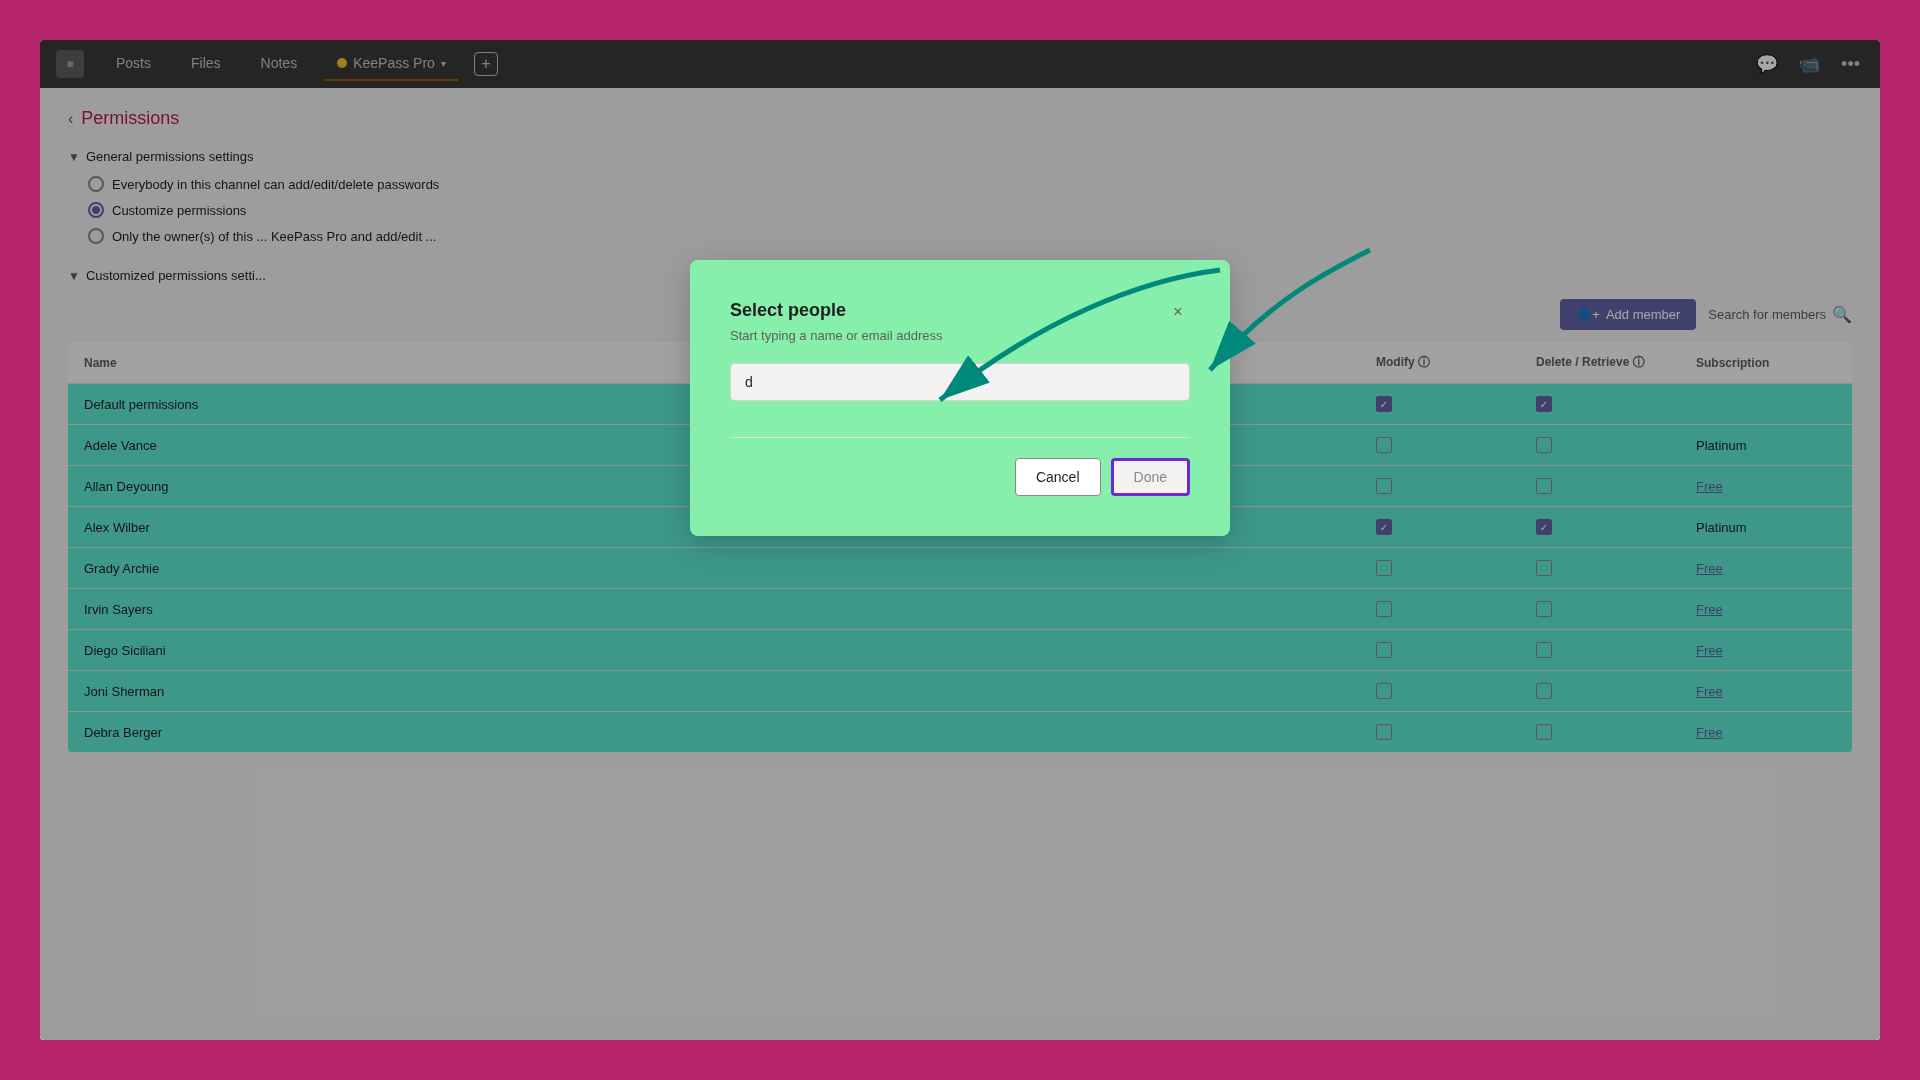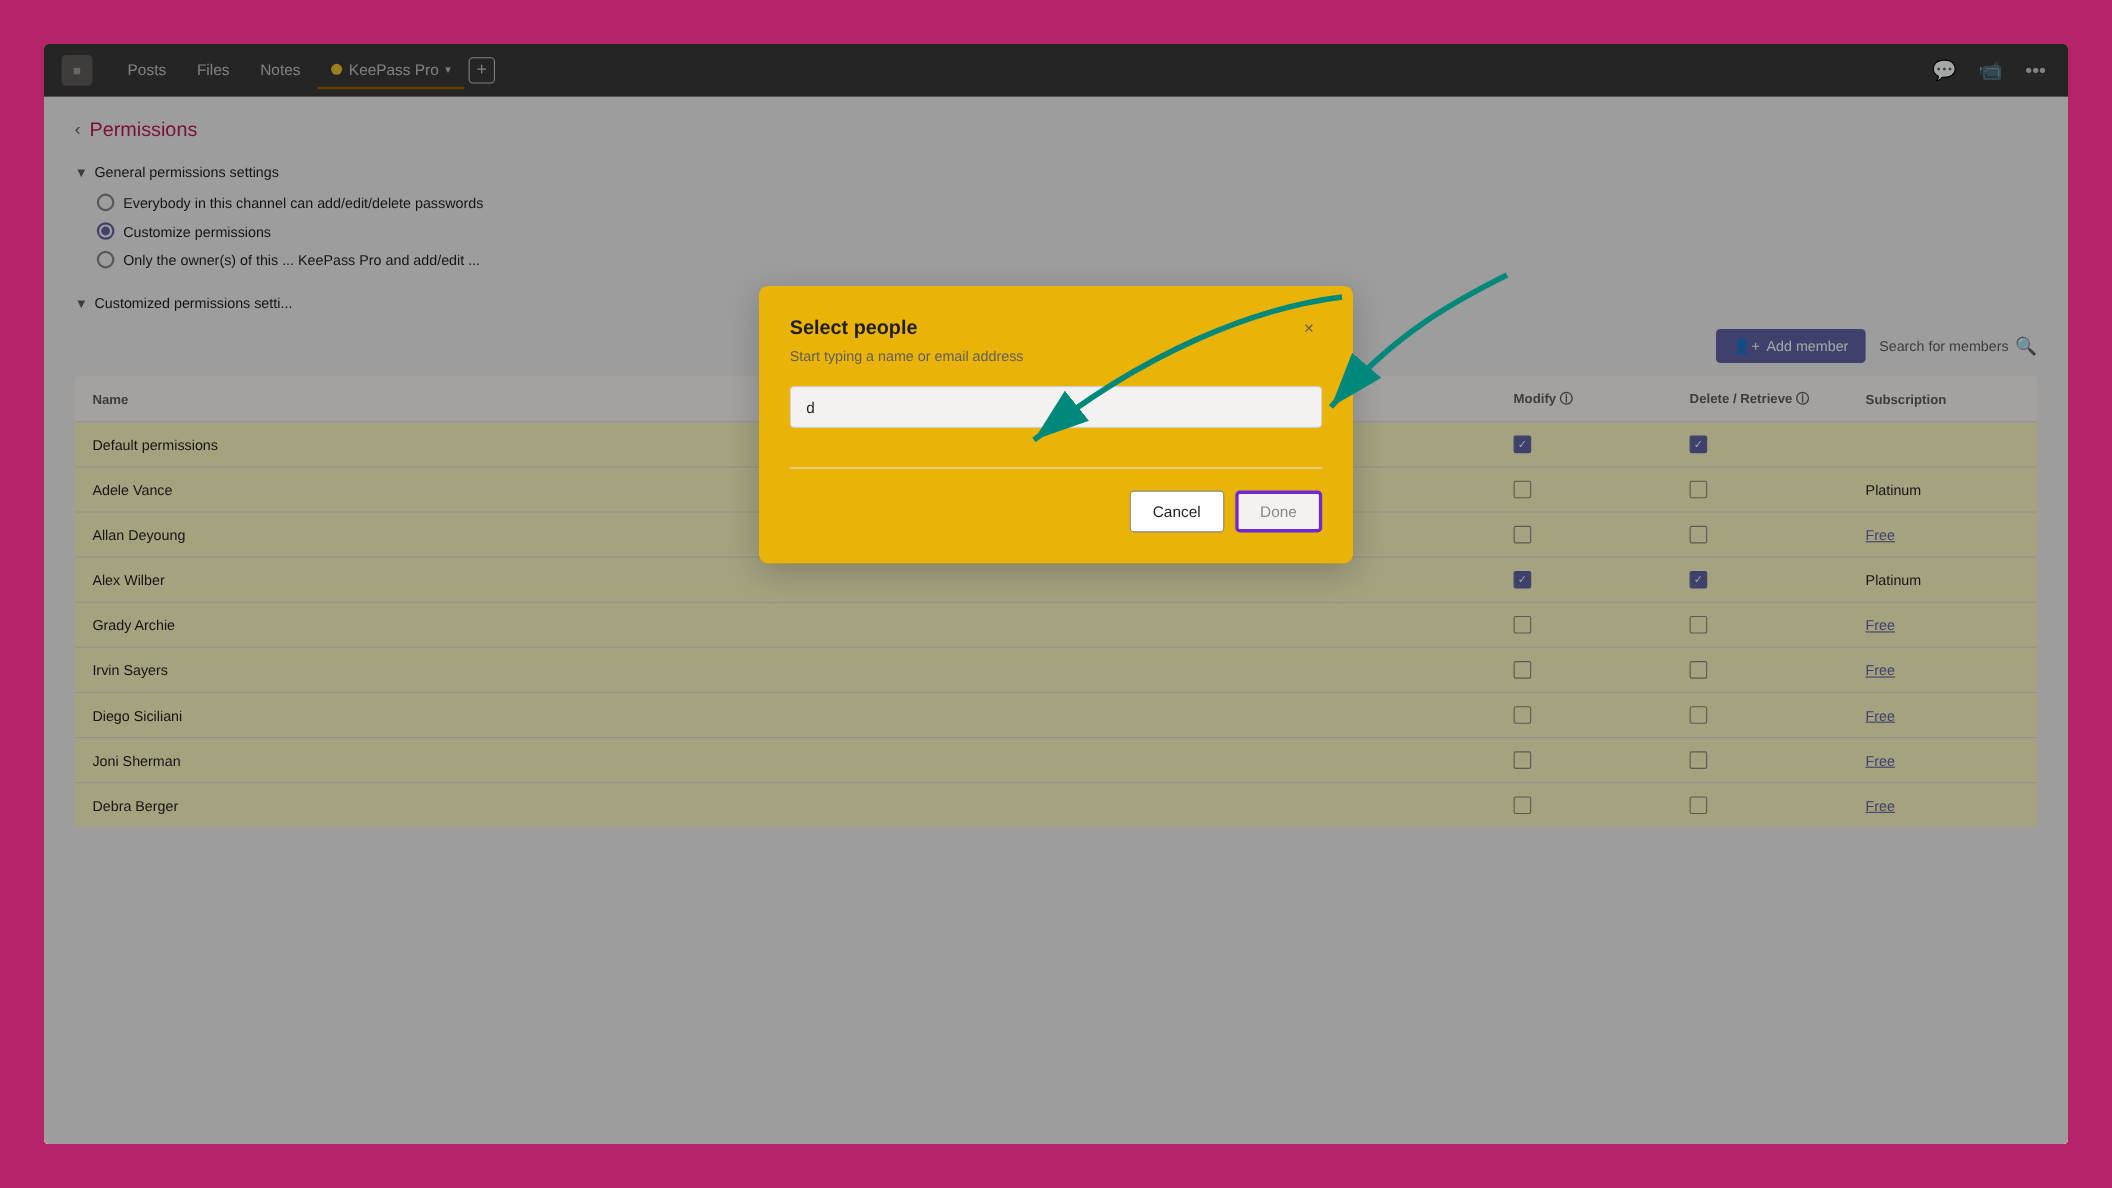--- a/index.html
+++ b/index.html
@@ -42,21 +42,21 @@
       display: flex;
       align-items: center;
       justify-content: center;
       color: white;
       font-size: 14px;
     }
 
     .nav-tabs {
       display: flex;
       align-items: center;
-      gap: 4px;
+      gap: 16px;
       flex: 1;
     }
 
     .nav-tab {
       color: #c8c6c4;
       padding: 8px 12px;
       font-size: 14px;
       cursor: pointer;
       border-bottom: 2px solid transparent;
       position: relative;
@@ -233,21 +233,21 @@
       cursor: pointer;
     }
 
     .search-icon-btn {
       font-size: 16px;
       color: #605e5c;
     }
 
     
     .permissions-table {
-      background: #fef9c3;
+      background: #5eead4;
       border-radius: 4px;
       overflow: hidden;
     }
 
     .table-row {
       display: grid;
       grid-template-columns: 260px 1fr 1fr 160px 160px 140px;
       padding: 12px 16px;
       border-bottom: 1px solid #e1dfdd;
       align-items: center;
@@ -302,24 +302,24 @@
     }
 
     .info-icon {
       color: #605e5c;
       font-size: 12px;
       cursor: pointer;
     }
 
     
     .modal {
-      background: #eab308;
+      background: #86efac;
       border-radius: 8px;
       width: 540px;
-      padding: 28px;
+      padding: 40px;
       position: absolute;
       top: 220px;
       left: 50%;
       transform: translateX(-50%);
       box-shadow: 0 8px 32px rgba(0,0,0,0.2);
       z-index: 200;
     }
 
     .modal-header {
       display: flex;

